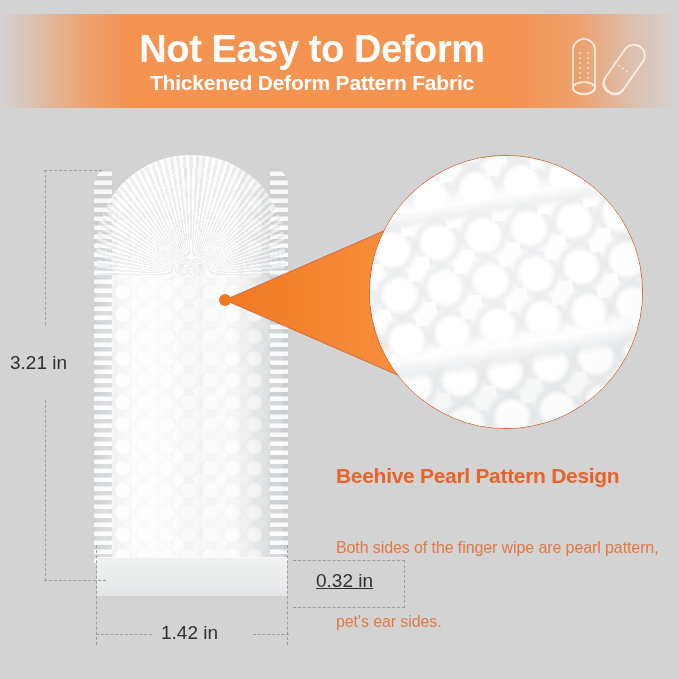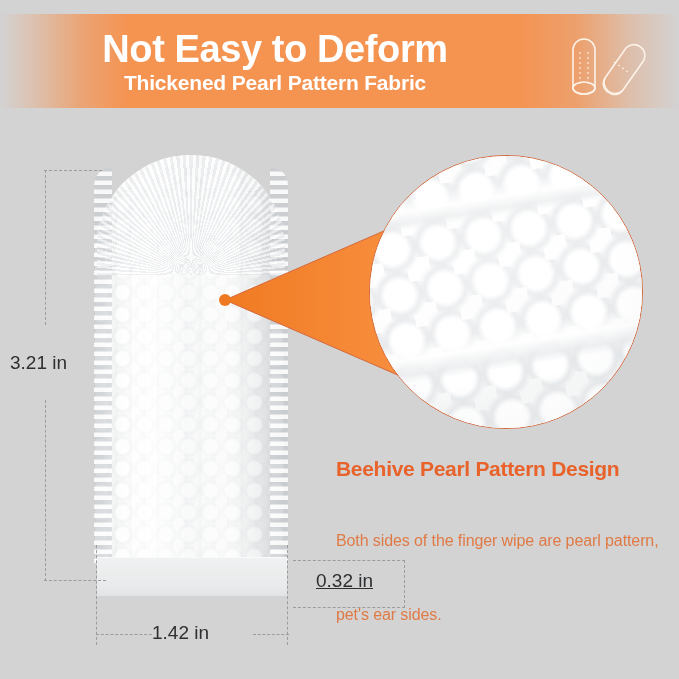--- a/index.html
+++ b/index.html
@@ -41,20 +41,21 @@
   #banner-text-wrap {
     position: absolute;
     left: 0;
     top: 0;
     width: 550px;
     height: 94px;
     display: flex;
     flex-direction: column;
     align-items: center;
     justify-content: center;
+    padding-left: 37px;
   }
   #banner-title {
     color: #ffffff;
     font-size: 38px;
     font-weight: bold;
     letter-spacing: -0.4px;
     line-height: 1;
     margin-bottom: 4px;
     white-space: nowrap;
   }
@@ -310,62 +311,62 @@
   #guide-h-bottom { left: 44px;  top: 580px; width: 62px; }
   #guide-v-left-a { left: 45px;  top: 170px; height: 155px; }
   #guide-v-left-b { left: 45px;  top: 400px; height: 181px; }
   #label-height   { left: 10px;  top: 352px; }
 
   
   #guide-v-w-left  { left: 96px;  top: 545px; height: 100px; }
   #guide-v-w-right { left: 287px; top: 545px; height: 100px; }
   #guide-h-w-a     { left: 96px;  top: 634px; width: 56px; }
   #guide-h-w-b     { left: 253px; top: 634px; width: 36px; }
-  #label-width     { left: 152px; top: 622px; text-align: center; }
+  #label-width     { left: 161px; top: 622px; text-align: center; }
 
   
   #guide-h-t-top    { left: 293px; top: 560px; width: 112px; }
   #guide-h-t-bottom { left: 293px; top: 607px; width: 112px; }
   #guide-v-t-right  { left: 404px; top: 560px; height: 48px; }
   #label-thickness  { left: 316px; top: 570px; text-decoration: underline; }
 
   
   #callout {
     position: absolute;
     left: 336px;
     top: 446px;
     width: 330px;
   }
   #callout-heading {
     color: #e8622a;
     font-size: 21px;
     font-weight: bold;
     letter-spacing: -0.3px;
     line-height: 1.1;
-    margin: 11px 0 8px 0;
+    margin: 18px 0 8px 0;
     white-space: nowrap;
   }
   .callout-line {
     color: #e07a45;
     font-size: 16px;
     line-height: 1.62;
     letter-spacing: -0.1px;
     white-space: nowrap;
     margin-top: 48px;
   }
 </style>
 </head>
 <body>
 
 <div id="stage">
 
   <div id="header-banner">
     <div id="banner-text-wrap">
       <div id="banner-title">Not Easy to Deform</div>
-      <div id="banner-subtitle">Thickened Pearl Pattern Fabric</div>
+      <div id="banner-subtitle">Thickened Deform Pattern Fabric</div>
     </div>
     <svg id="banner-icon" viewBox="0 0 104 64">
       <g fill="none" stroke="#fdf2e8" stroke-width="1.6">
         <path d="M17 14 a11 11 0 0 1 22 0 V52 a11 6 0 0 1 -22 0 Z"></path>
         <ellipse cx="28" cy="52" rx="11" ry="6"></ellipse>
         <path d="M24 16 v33" stroke-dasharray="2 3" stroke-width="1.1"></path>
         <path d="M32 16 v33" stroke-dasharray="2 3" stroke-width="1.1"></path>
         <path d="M52 56 a10 10 0 0 1 -3 -14 L70 12 a11 11 0 0 1 18 12 L67 54 a10 10 0 0 1 -15 2 Z"></path>
         <path d="M49 42 a11 11 0 0 0 18 12" stroke-width="1.4"></path>
         <path d="M58 26 l14 10" stroke-dasharray="2 3" stroke-width="1.1"></path>

